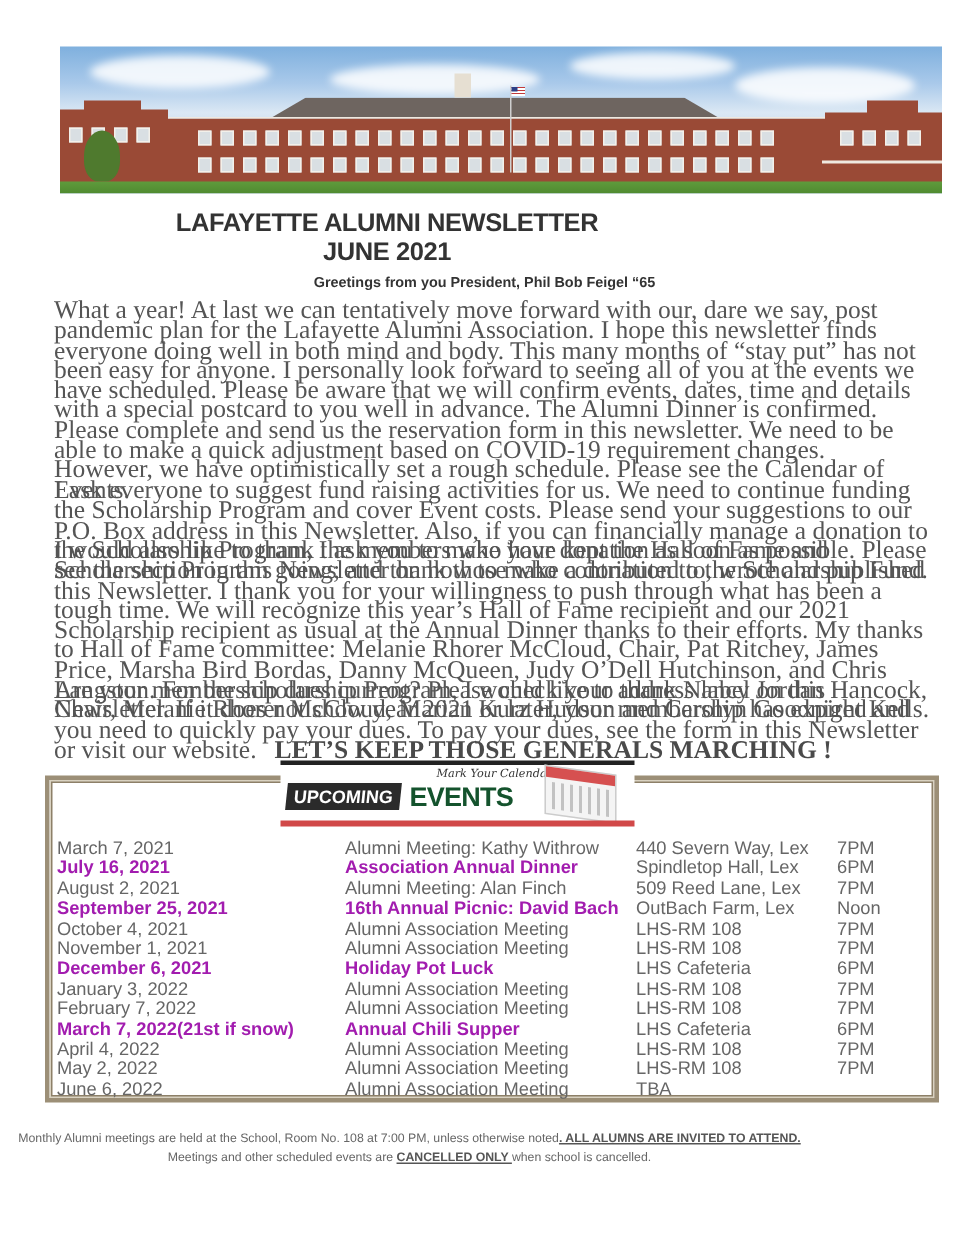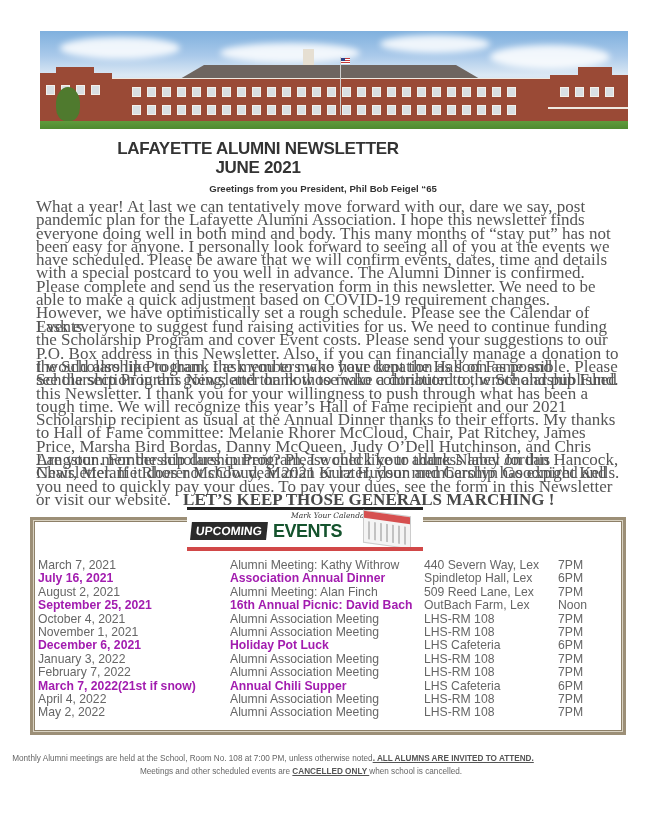--- a/index.html
+++ b/index.html
@@ -96,21 +96,21 @@
   .c-date { width: 192px; }
   .c-event { width: 194px; }
   .c-loc { width: 134px; }
   .c-time { width: 40px; }
 
   .footer-note {
     position: absolute; left: 0; width: 546px; text-align: center;
     font-family: "Liberation Sans", sans-serif; font-size: 8.2px; color: #666;
   }
   .fn1 { top: 754px; }
-  .fn2 { top: 767px; margin-left: 28px; }
+  .fn2 { top: 767px; }
   .fn-u { font-weight: bold; text-decoration: underline; color: #555; }
 </style>
 </head>
 <body>
 
 <div class="banner">
   <div class="cloud" style="left:20px;top:6px;width:120px;height:22px;"></div>
   <div class="cloud" style="left:180px;top:12px;width:140px;height:20px;"></div>
   <div class="cloud" style="left:340px;top:4px;width:110px;height:18px;"></div>
   <div class="cloud" style="left:450px;top:14px;width:120px;height:24px;"></div>
@@ -290,17 +290,23 @@
       <td class="c-event">Alumni Association Meeting</td>
       <td class="c-loc">LHS-RM 108</td>
       <td class="c-time">7PM</td>
     </tr>
     <tr class="ev-row">
       <td class="c-date">May 2, 2022</td>
       <td class="c-event">Alumni Association Meeting</td>
       <td class="c-loc">LHS-RM 108</td>
       <td class="c-time">7PM</td>
     </tr>
+    <tr class="ev-row">
+      <td class="c-date">June 6, 2022</td>
+      <td class="c-event">Alumni Association Meeting</td>
+      <td class="c-loc">TBA</td>
+      <td class="c-time"></td>
+    </tr>
   </tbody>
 </table>
 
 <div class="footer-note fn1"><span>Monthly  Alumni meetings are held at the School, Room No. 108 at 7:00 PM, unless otherwise noted</span><span class="fn-u">.  ALL ALUMNS ARE INVITED TO ATTEND.</span></div>
 <div class="footer-note fn2"><span>Meetings and other scheduled events are </span><span class="fn-u">CANCELLED ONLY </span><span>when school is cancelled.</span></div>
 
 </body></html>

